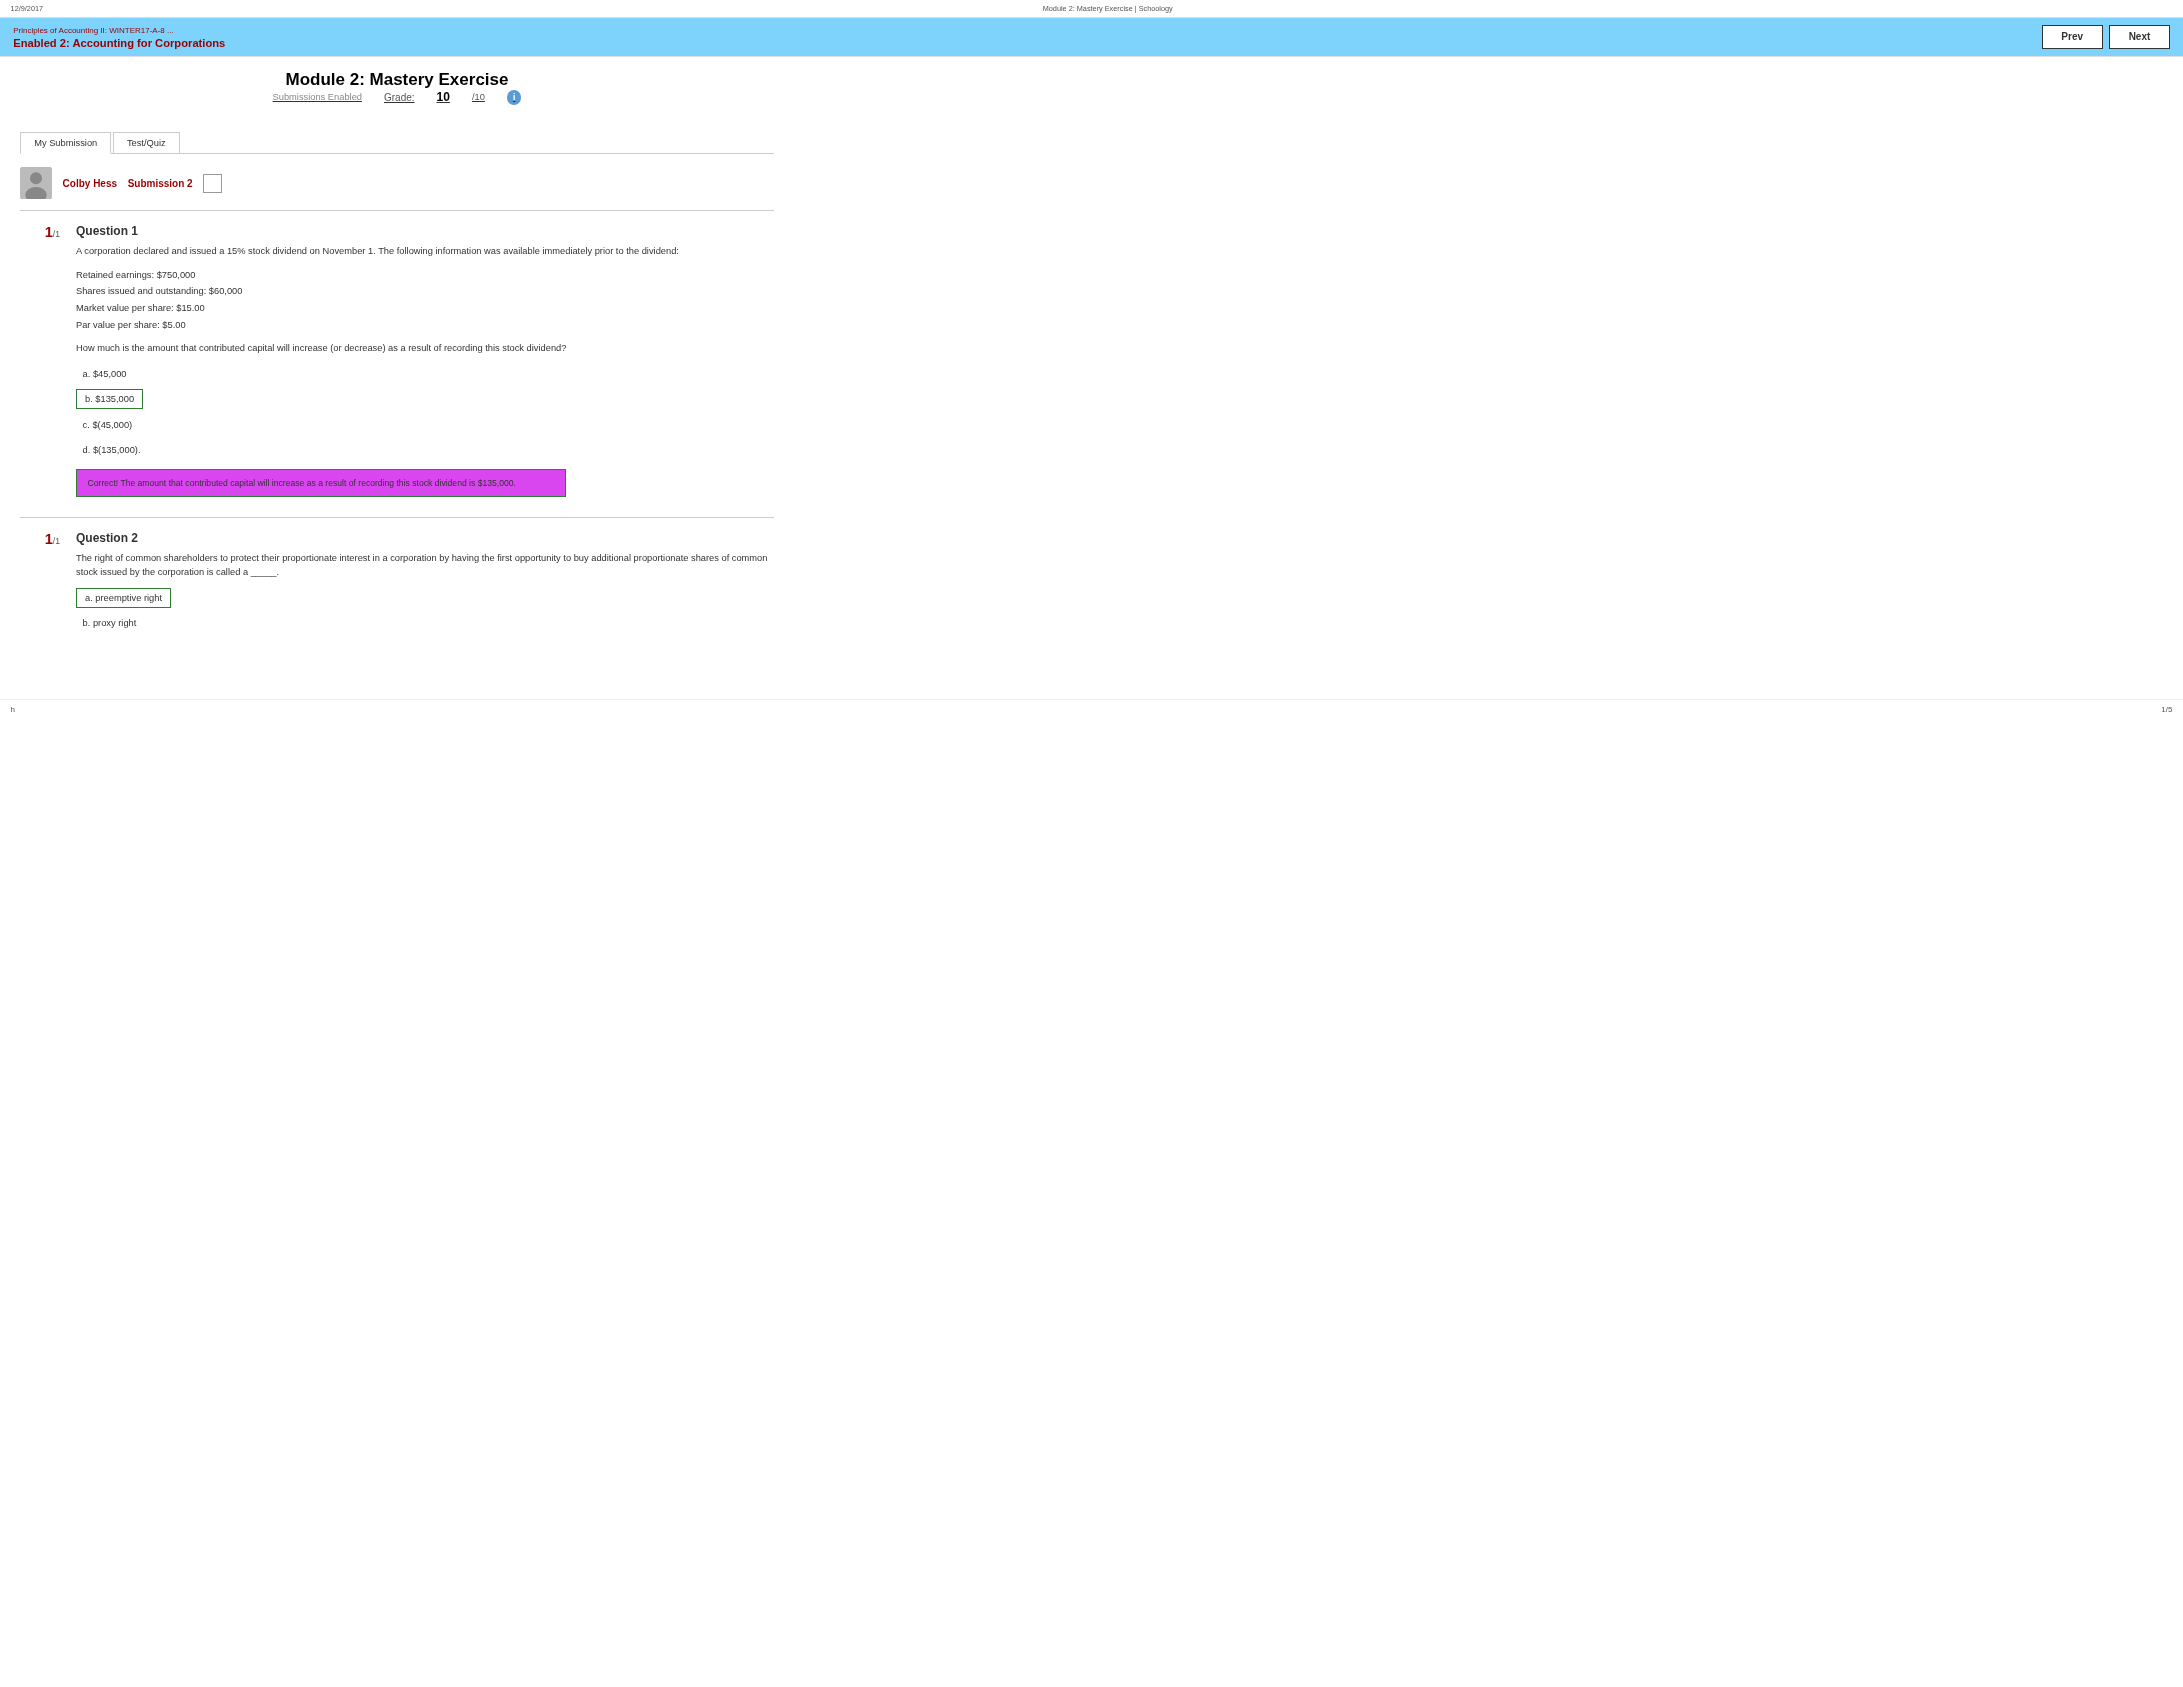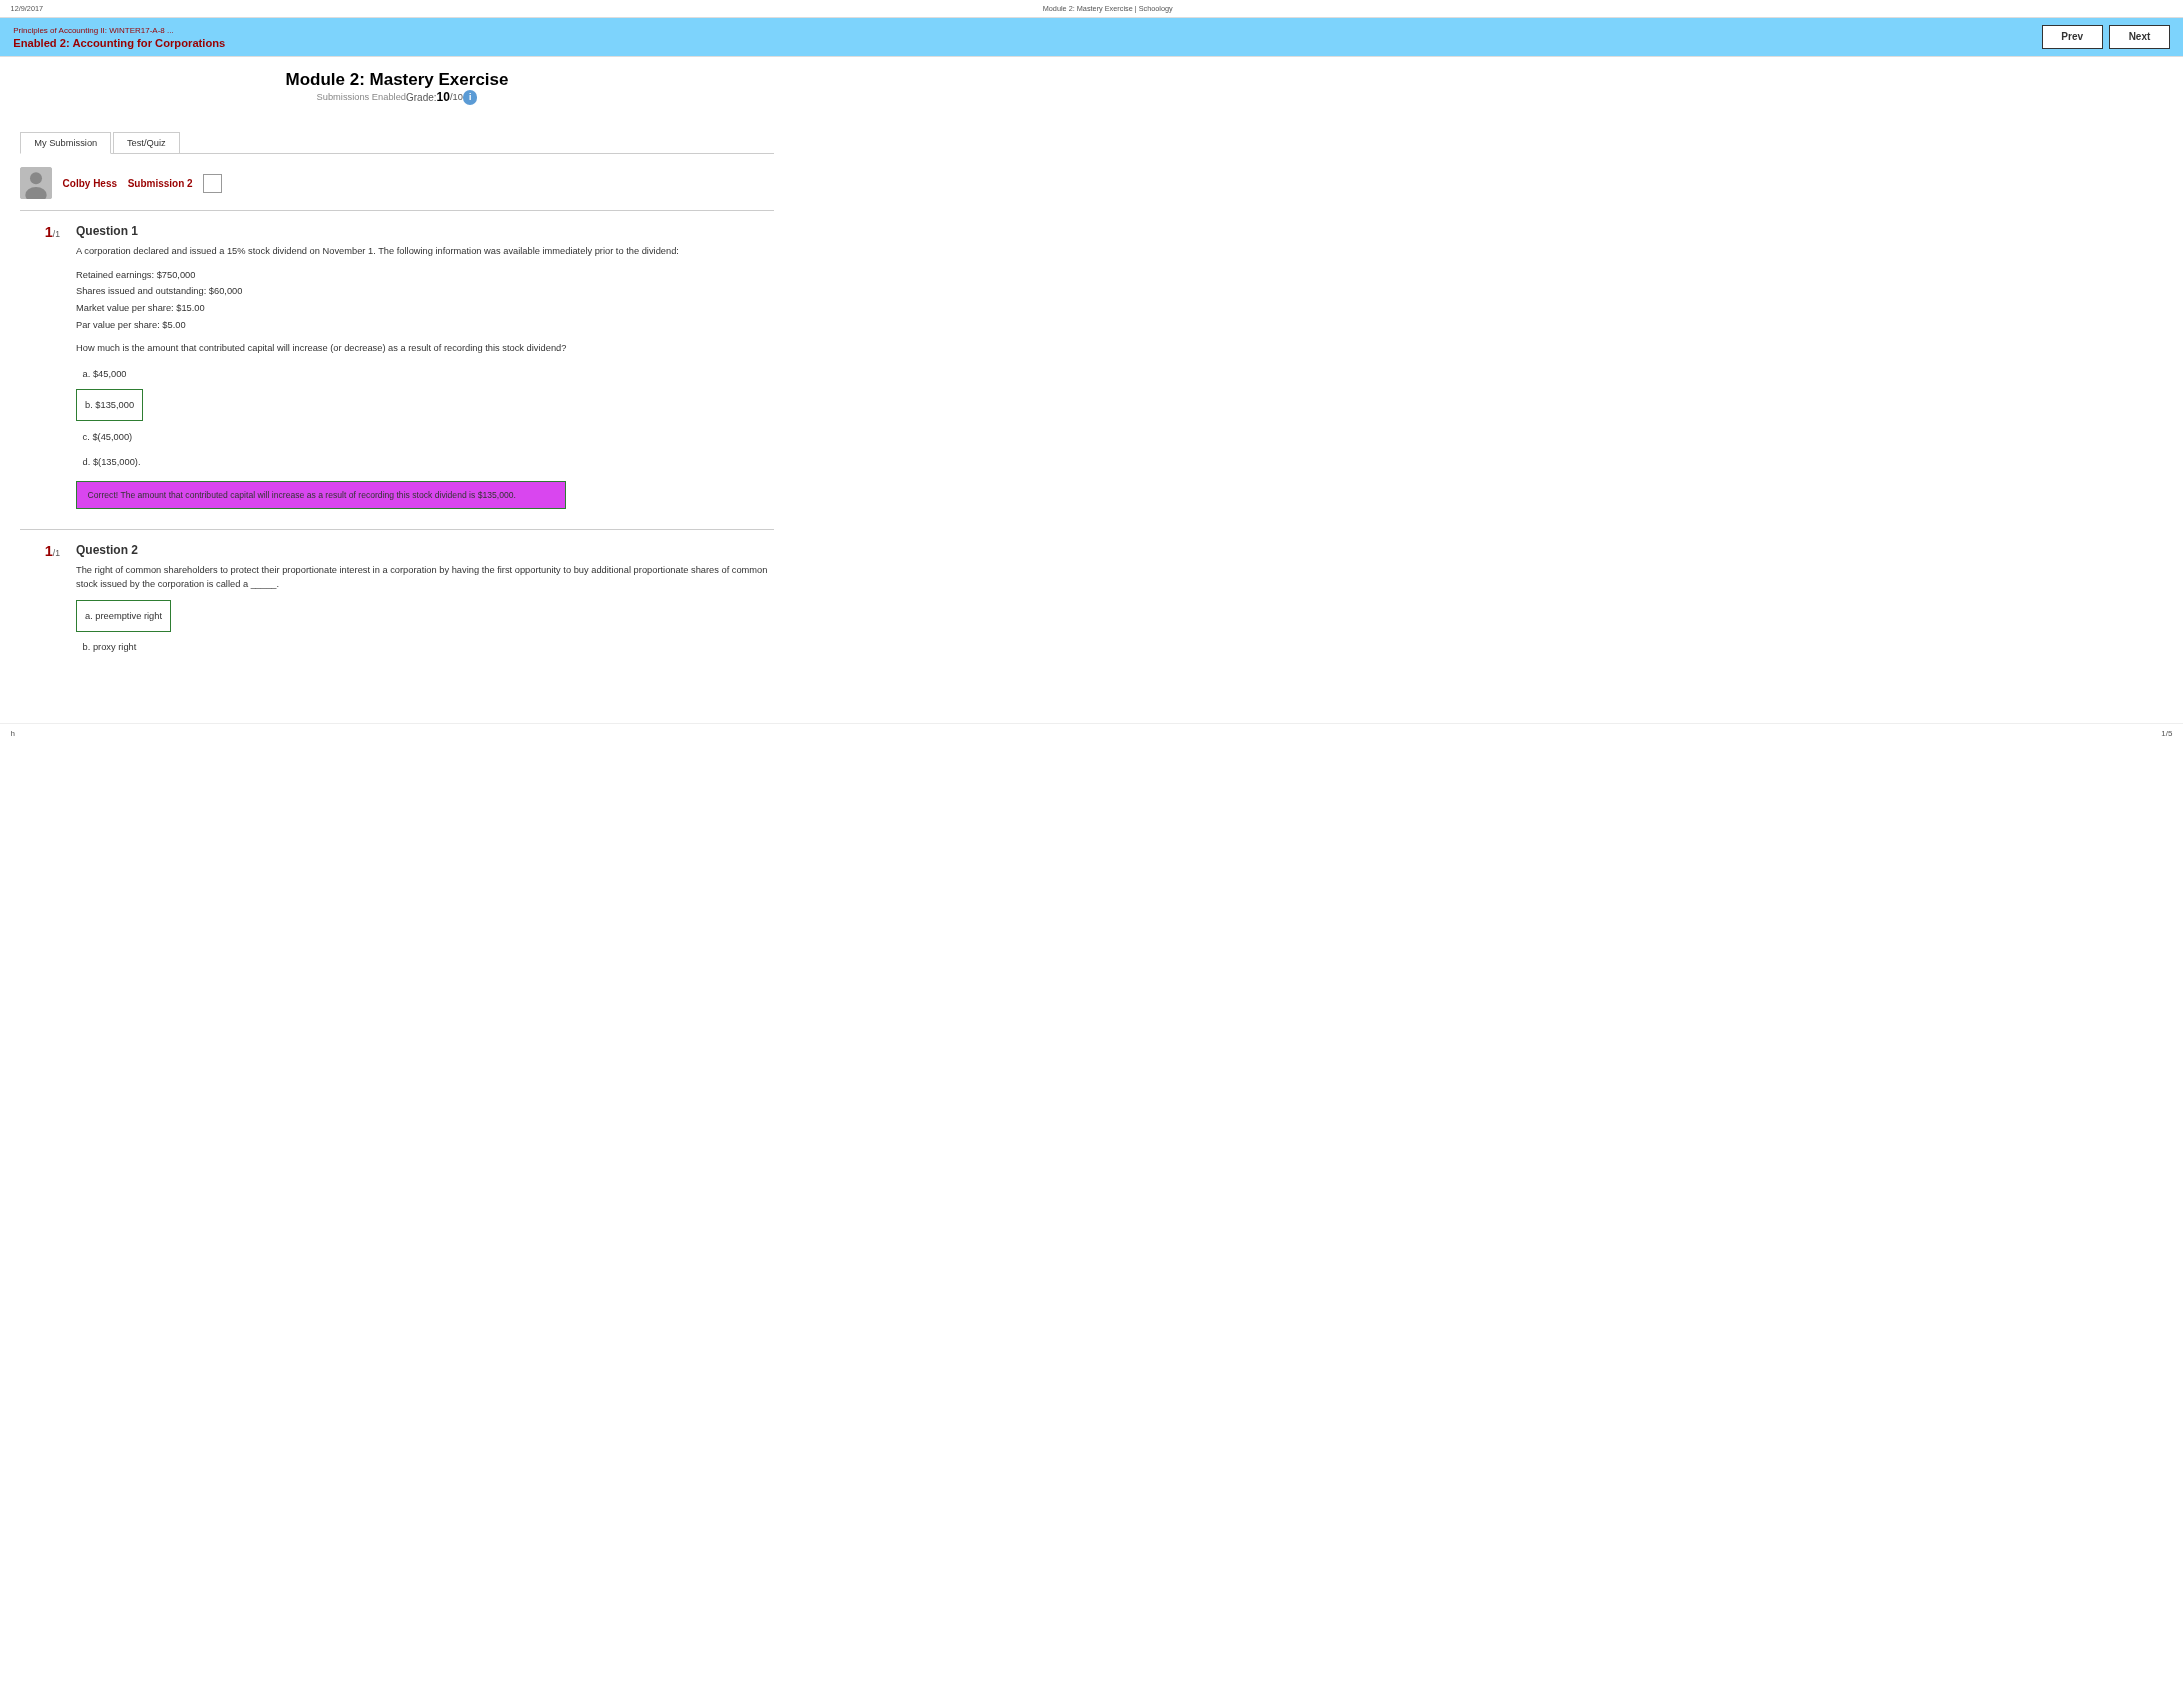--- a/index.html
+++ b/index.html
@@ -65,21 +65,22 @@
       flex-direction: column;
     }
     .page-title {
       font-size: 17px;
       font-weight: bold;
       color: #000;
     }
     .header-right {
       display: flex;
       align-items: center;
-      gap: 0;
+      gap: 22px;
+      text-decoration: underline;
     }
     .submissions-enabled {
       color: #888;
       font-size: 9.3px;
     }
     .grade-label {
       font-size: 10px;
       color: #555;
     }
     .grade-value {
@@ -209,21 +210,21 @@
       line-height: 1.5;
     }
     .answer-option {
       margin-bottom: 6.6px;
       padding: 4px 6.6px;
       cursor: pointer;
     }
     .answer-option.selected-correct {
       border: 1.3px solid #2e7d32;
       display: inline-block;
-      padding: 10px 8px;
+      padding: 4px 8px;
     }
     .feedback-box {
       border: 0.7px solid #2e7d32;
       background: #d946ef;
       padding: 8px 10.6px;
       margin-top: 10.6px;
       color: #333;
       font-size: 8.6px;
       max-width: 490px;
     }

